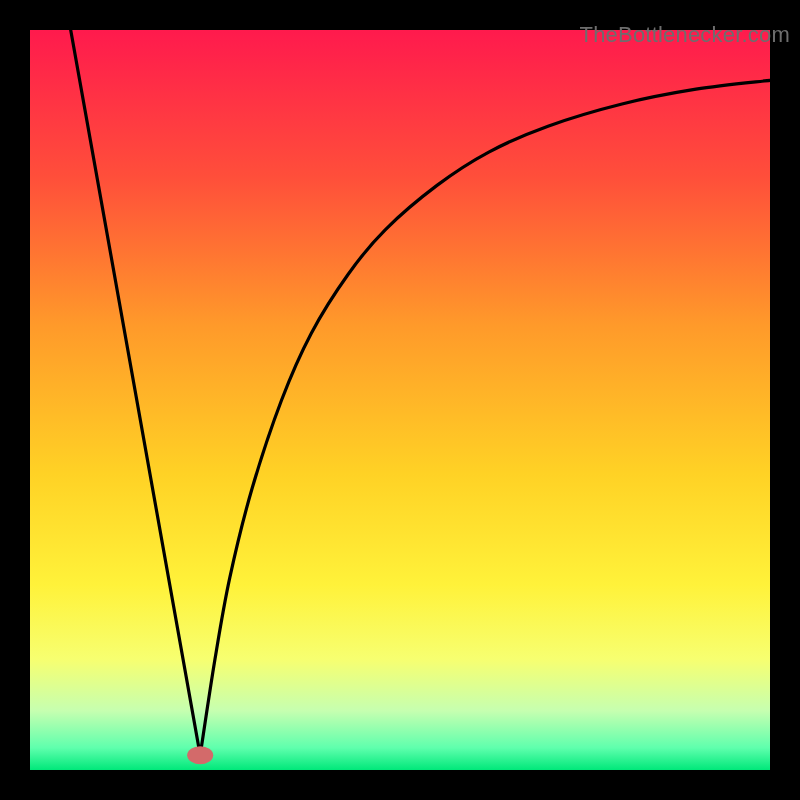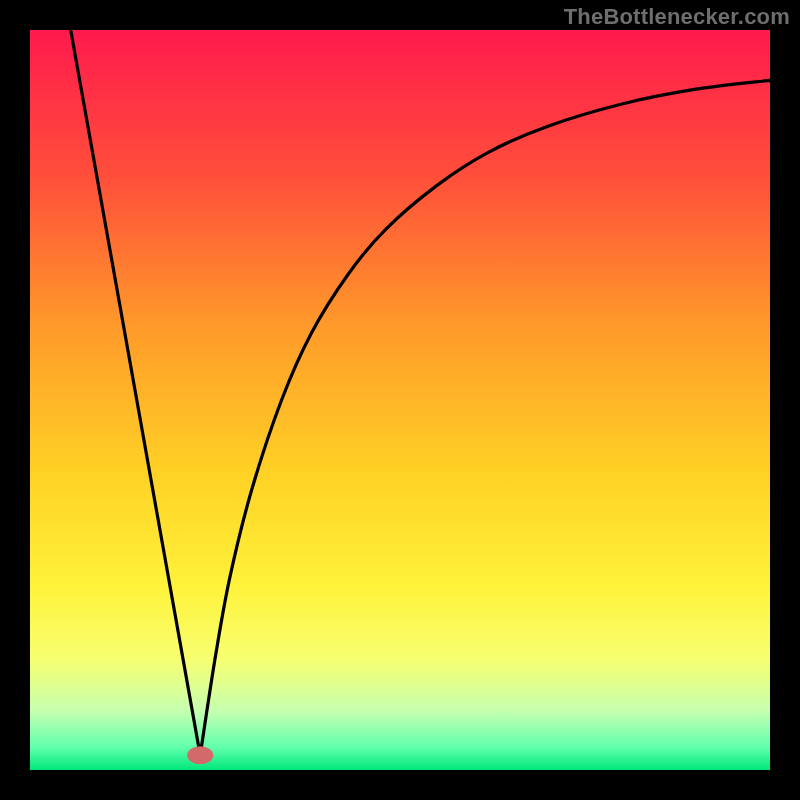--- a/index.html
+++ b/index.html
@@ -12,25 +12,25 @@
   }
   .canvas {
     position: absolute;
     top: 0;
     left: 0;
     width: 800px;
     height: 800px;
   }
   .attribution {
     position: absolute;
-    top: 4px;
+    top: 22px;
     right: 10px;
     color: #6e6e6e;
     font-size: 22px;
-    font-weight: 700;
+    font-weight: 400;
     letter-spacing: 0.2px;
   }
 </style>
 </head>
 <body>
 
 <svg class="canvas" viewBox="0 0 800 800">
   <defs>
     <linearGradient id="bg-grad" x1="0" y1="0" x2="0" y2="1">
 

